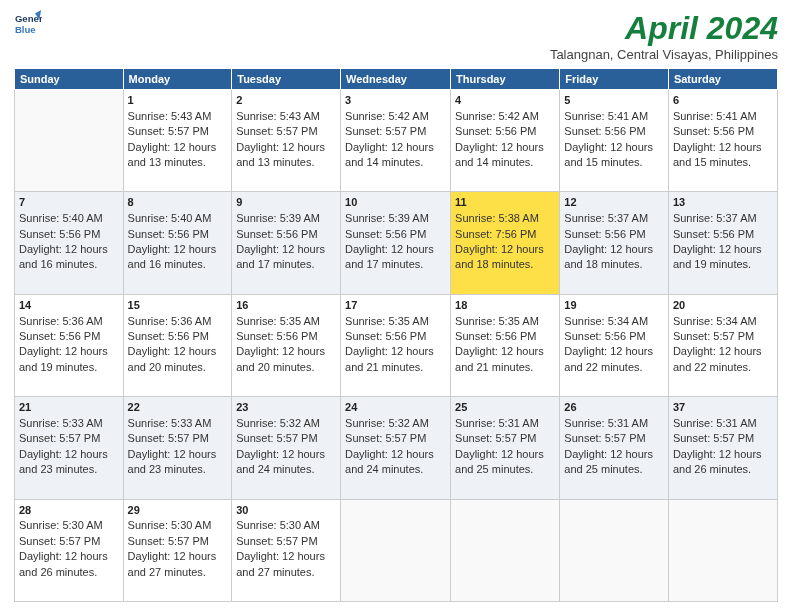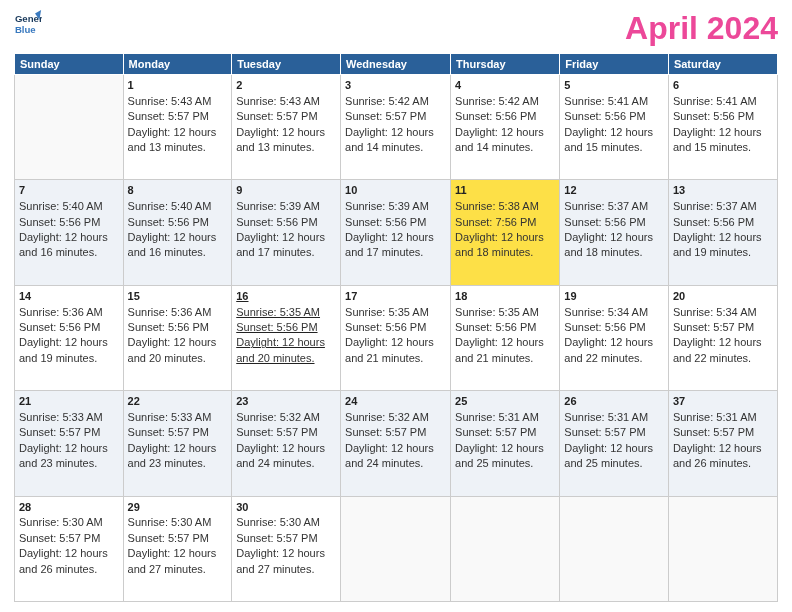--- a/index.html
+++ b/index.html
@@ -31,21 +31,22 @@
     .logo-icon {
       width: 28px;
       height: 28px;
     }
     .title-block {
       text-align: right;
     }
     .month-title {
       font-size: 32px;
       font-weight: bold;
-      color: #ec4899;
+      color: #15803d;
+      font-style: italic;
     }
     .location {
       font-size: 13px;
       color: #444;
     }
     .calendar {
       flex: 1;
       border-collapse: collapse;
       width: 100%;
       font-size: 9.5px;
@@ -96,20 +97,21 @@
   <div class="header">
     <div class="logo">
       <svg class="logo-icon" viewBox="0 0 32 32">
           <text x="1" y="14" font-size="11" font-weight="bold" fill="#1a3a5c" font-family="Arial">General</text>
           <text x="1" y="26" font-size="11" font-weight="bold" fill="#3a7abf" font-family="Arial">Blue</text>
           <polygon points="24,4 31,0 29,11" fill="#3a7abf"></polygon>
         </svg>
     </div>
     <div class="title-block">
       <div class="month-title">April 2024</div>
+      <div class="location">Talangnan, Central Visayas, Philippines</div>
     </div>
   </div>
 
   <table class="calendar">
     <thead>
       <tr>
         <th>Sunday</th>
         <th>Monday</th>
         <th>Tuesday</th>
         <th>Wednesday</th>
@@ -223,21 +225,21 @@
 Daylight: 12 hours
 and 19 minutes.</div>
           </td>
           <td style="background: rgb(255, 255, 255);">
             <span class="day-num">15</span>
             <div class="day-info" style="white-space: pre-wrap;">Sunrise: 5:36 AM
 Sunset: 5:56 PM
 Daylight: 12 hours
 and 20 minutes.</div>
           </td>
-          <td style="background: rgb(255, 255, 255); text-decoration: underline;">
+          <td style="background: rgb(255, 255, 255);">
             <span class="day-num">16</span>
             <div class="day-info" style="white-space: pre-wrap;">Sunrise: 5:35 AM
 Sunset: 5:56 PM
 Daylight: 12 hours
 and 20 minutes.</div>
           </td>
           <td style="background: rgb(255, 255, 255);">
             <span class="day-num">17</span>
             <div class="day-info" style="white-space: pre-wrap;">Sunrise: 5:35 AM
 Sunset: 5:56 PM

